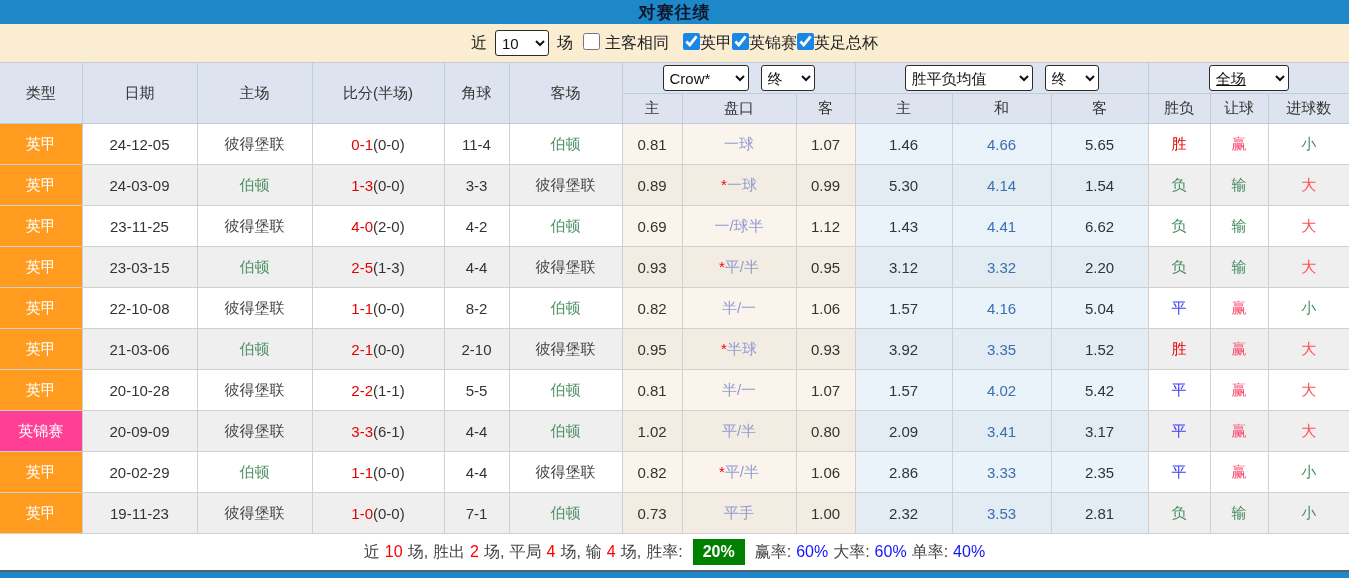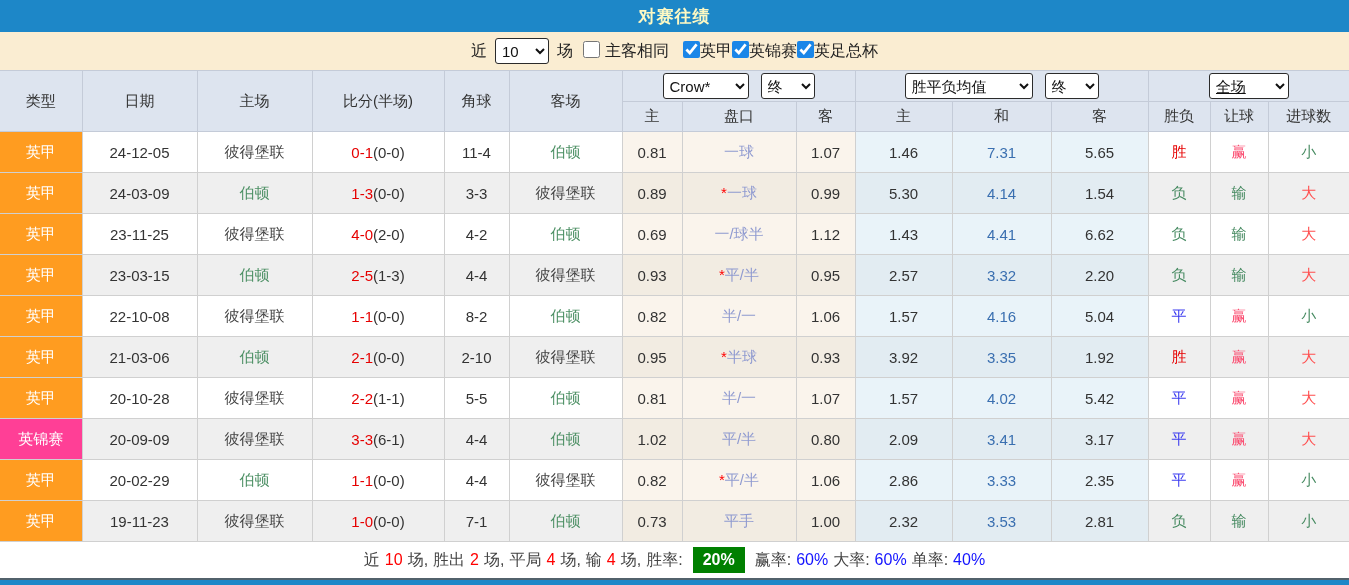--- a/index.html
+++ b/index.html
@@ -1,19 +1,19 @@
 <!DOCTYPE html>
 <html><head>
 <meta charset="utf-8">
 <style>
   * { box-sizing: border-box; margin: 0; padding: 0; }
   html,body { width: 1349px; background: #fff; font-family: "Liberation Sans", "DejaVu Sans", sans-serif; }
 
   .title-bar {
-    height: 32px; background: #1d87c8; color: #fef9c3;
+    height: 24px; background: #1d87c8; color: #0f172a;
     display: flex; align-items: center; justify-content: center;
     font-size: 17px; font-weight: bold; letter-spacing: 1px;
   }
 
   .filter-bar {
     height: 38px; background: #faedd2; color: #222;
     display: flex; align-items: center; justify-content: center;
     font-size: 16px;
   }
   .filter-bar .sp-r8  { margin-right: 8px; }
@@ -201,21 +201,21 @@
     <td class="p">11-4</td>
     <td class="p">
       <span class="team-green">伯顿</span>
     </td>
     <td class="o">0.81</td>
     <td class="o">
       <span class="star"></span><span class="hcap">一球</span>
     </td>
     <td class="o">1.07</td>
     <td class="m">1.46</td>
-    <td class="m mean-draw">7.31</td>
+    <td class="m mean-draw">4.66</td>
     <td class="m">5.65</td>
     <td class="p">
       <span class="res-win">胜</span>
     </td>
     <td class="p">
       <span class="let-win">赢</span>
     </td>
     <td class="p">
       <span class="goal-small">小</span>
     </td>
@@ -296,21 +296,21 @@
     </td>
     <td class="p">4-4</td>
     <td class="p">
       <span class="team-dark">彼得堡联</span>
     </td>
     <td class="o">0.93</td>
     <td class="o">
       <span class="star">*</span><span class="hcap">平/半</span>
     </td>
     <td class="o">0.95</td>
-    <td class="m">2.57</td>
+    <td class="m">3.12</td>
     <td class="m mean-draw">3.32</td>
     <td class="m">2.20</td>
     <td class="p">
       <span class="res-lose">负</span>
     </td>
     <td class="p">
       <span class="let-lose">输</span>
     </td>
     <td class="p">
       <span class="goal-big">大</span>
@@ -362,21 +362,21 @@
     <td class="p">
       <span class="team-dark">彼得堡联</span>
     </td>
     <td class="o">0.95</td>
     <td class="o">
       <span class="star">*</span><span class="hcap">半球</span>
     </td>
     <td class="o">0.93</td>
     <td class="m">3.92</td>
     <td class="m mean-draw">3.35</td>
-    <td class="m">1.92</td>
+    <td class="m">1.52</td>
     <td class="p">
       <span class="res-win">胜</span>
     </td>
     <td class="p">
       <span class="let-win">赢</span>
     </td>
     <td class="p">
       <span class="goal-big">大</span>
     </td>
   </tr>

